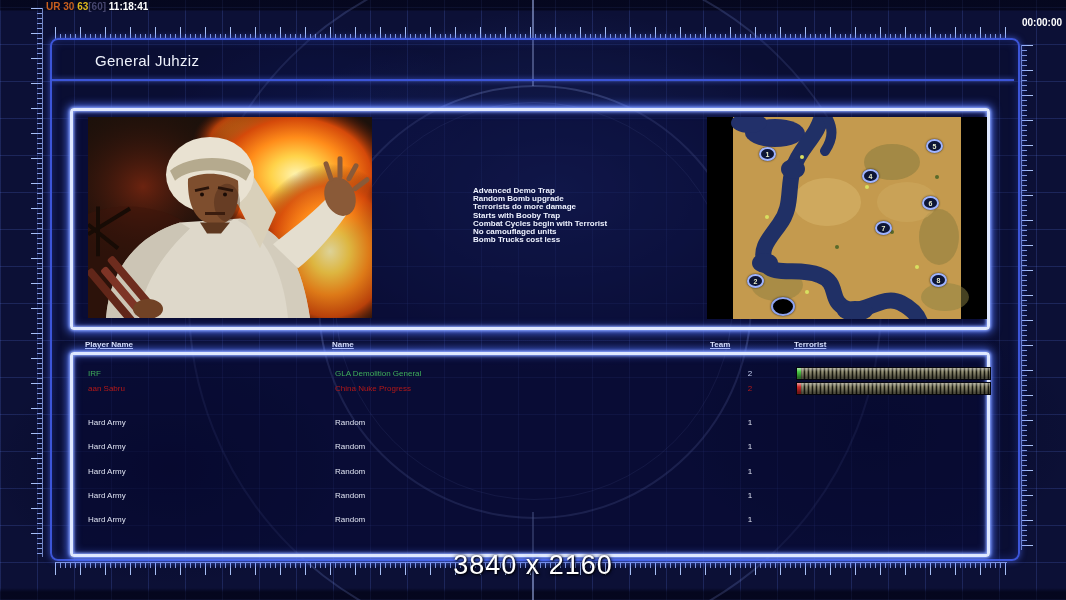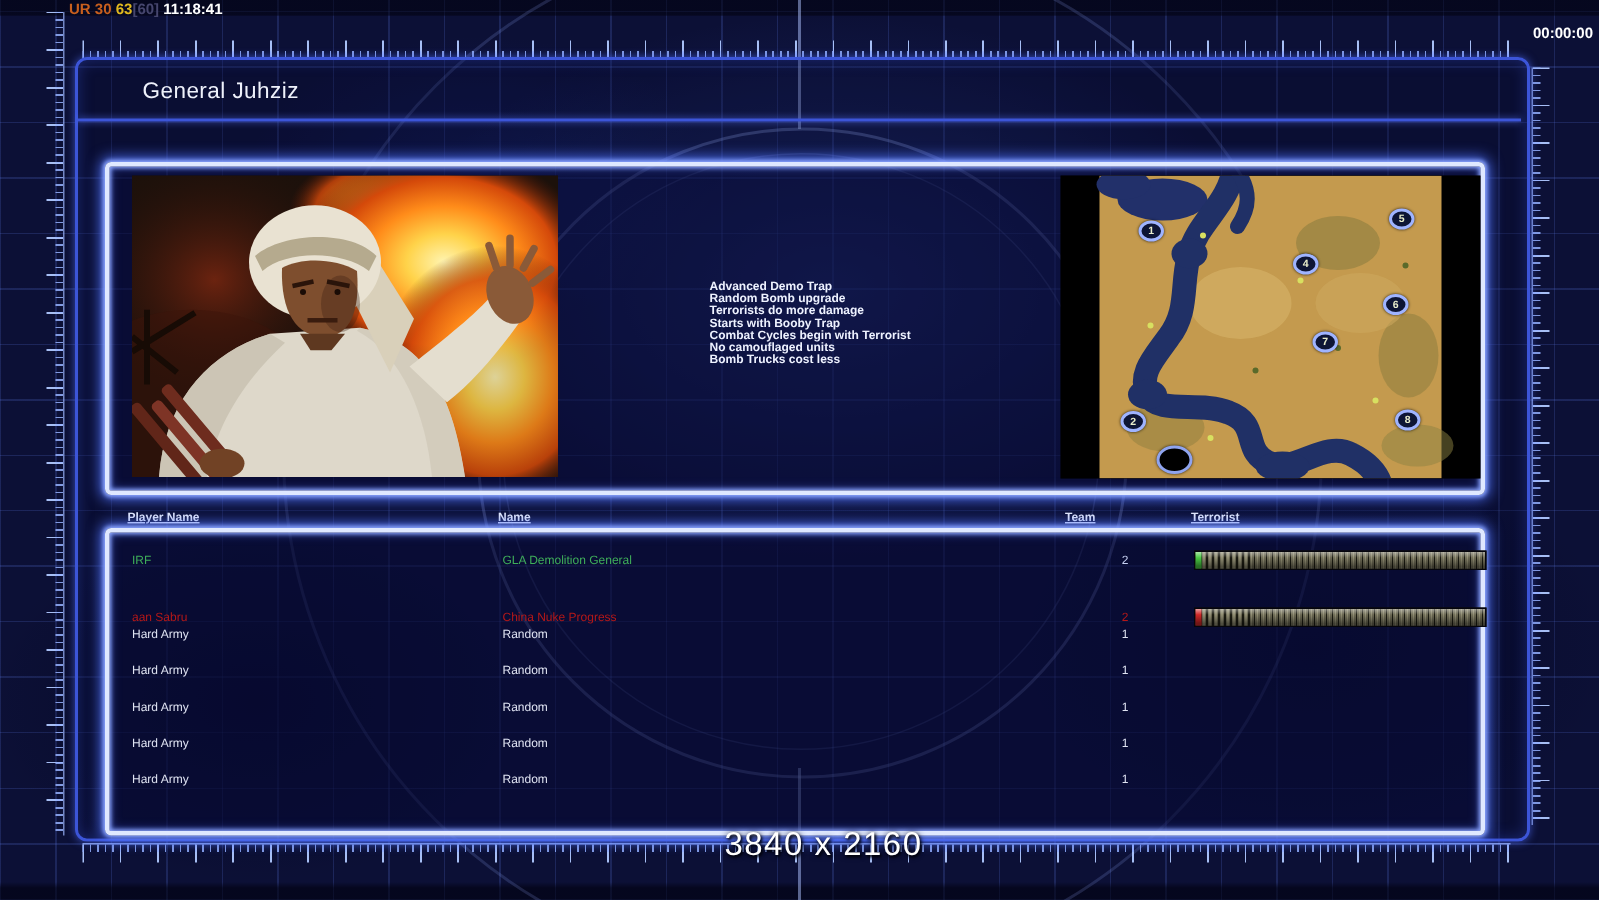--- a/index.html
+++ b/index.html
@@ -94,22 +94,22 @@
     border:1px solid #05050c;box-sizing:border-box;}
   .pbar .segs{position:absolute;left:4px;top:0;right:0;bottom:0;
     background-image:
       linear-gradient(180deg, rgba(255,255,255,.40), rgba(255,255,255,0) 35%, rgba(0,0,0,.45) 88%),
       repeating-linear-gradient(90deg, #73705a 0 1px, #908d72 1px 2px, #6b6853 2px 3px, #1c1c12 3px 4px);}
   .pbar .seg1{position:absolute;left:0;top:0;width:4px;height:100%;}
   .pbar .seg1::after{content:'';position:absolute;inset:0;
     background:linear-gradient(180deg, rgba(255,255,255,.55), rgba(255,255,255,0) 35%, rgba(0,0,0,.45) 85%);}
 
   .resolution{position:absolute;left:533px;top:550px;transform:translateX(-50%);
-    font-size:22px;color:#ffffff;letter-spacing:1px;z-index:30;
-    text-shadow:0 0 4px rgba(0,0,20,.9), 1px 1px 2px #000;margin-left:16px;}
+    font-size:27px;color:#ffffff;letter-spacing:1px;z-index:30;
+    text-shadow:0 0 4px rgba(0,0,20,.9), 1px 1px 2px #000;}
 </style>
 </head>
 <body>
 
 <div class="bg"></div>
 <div class="circle c1"></div>
 <div class="circle c2"></div>
 <div class="circle c3"></div>
 <div class="vline top"></div>
 <div class="vline bot"></div>
@@ -251,21 +251,21 @@
   <div style="position:absolute;inset:0;">
       <div class="row" style="top: 11px;">
     <span class="cell cell-player" style="color: rgb(63, 174, 90);">IRF</span>
     <span class="cell cell-army" style="color: rgb(63, 174, 90);">GLA Demolition General</span>
     <span class="cell cell-team" style="color: rgb(198, 208, 242);">2</span>
     <span class="pbar">
       <span class="segs"></span>
       <span class="seg1" style="background-color: rgb(73, 201, 67);"></span>
     </span>
   </div>
-      <div class="row" style="top: 49px; padding-left: 12px;">
+      <div class="row" style="top: 26px; padding-left: 12px;">
     <span class="cell cell-player" style="color: rgb(181, 24, 24);">aan Sabru</span>
     <span class="cell cell-army" style="color: rgb(181, 24, 24);">China Nuke Progress</span>
     <span class="cell cell-team" style="color: rgb(181, 24, 24);">2</span>
     <span class="pbar">
       <span class="segs"></span>
       <span class="seg1" style="background-color: rgb(208, 40, 40);"></span>
     </span>
   </div>
       <div class="row" style="top: 59.8px;">
     <span class="cell cell-player" style="color: rgb(223, 227, 242);">Hard Army</span>

